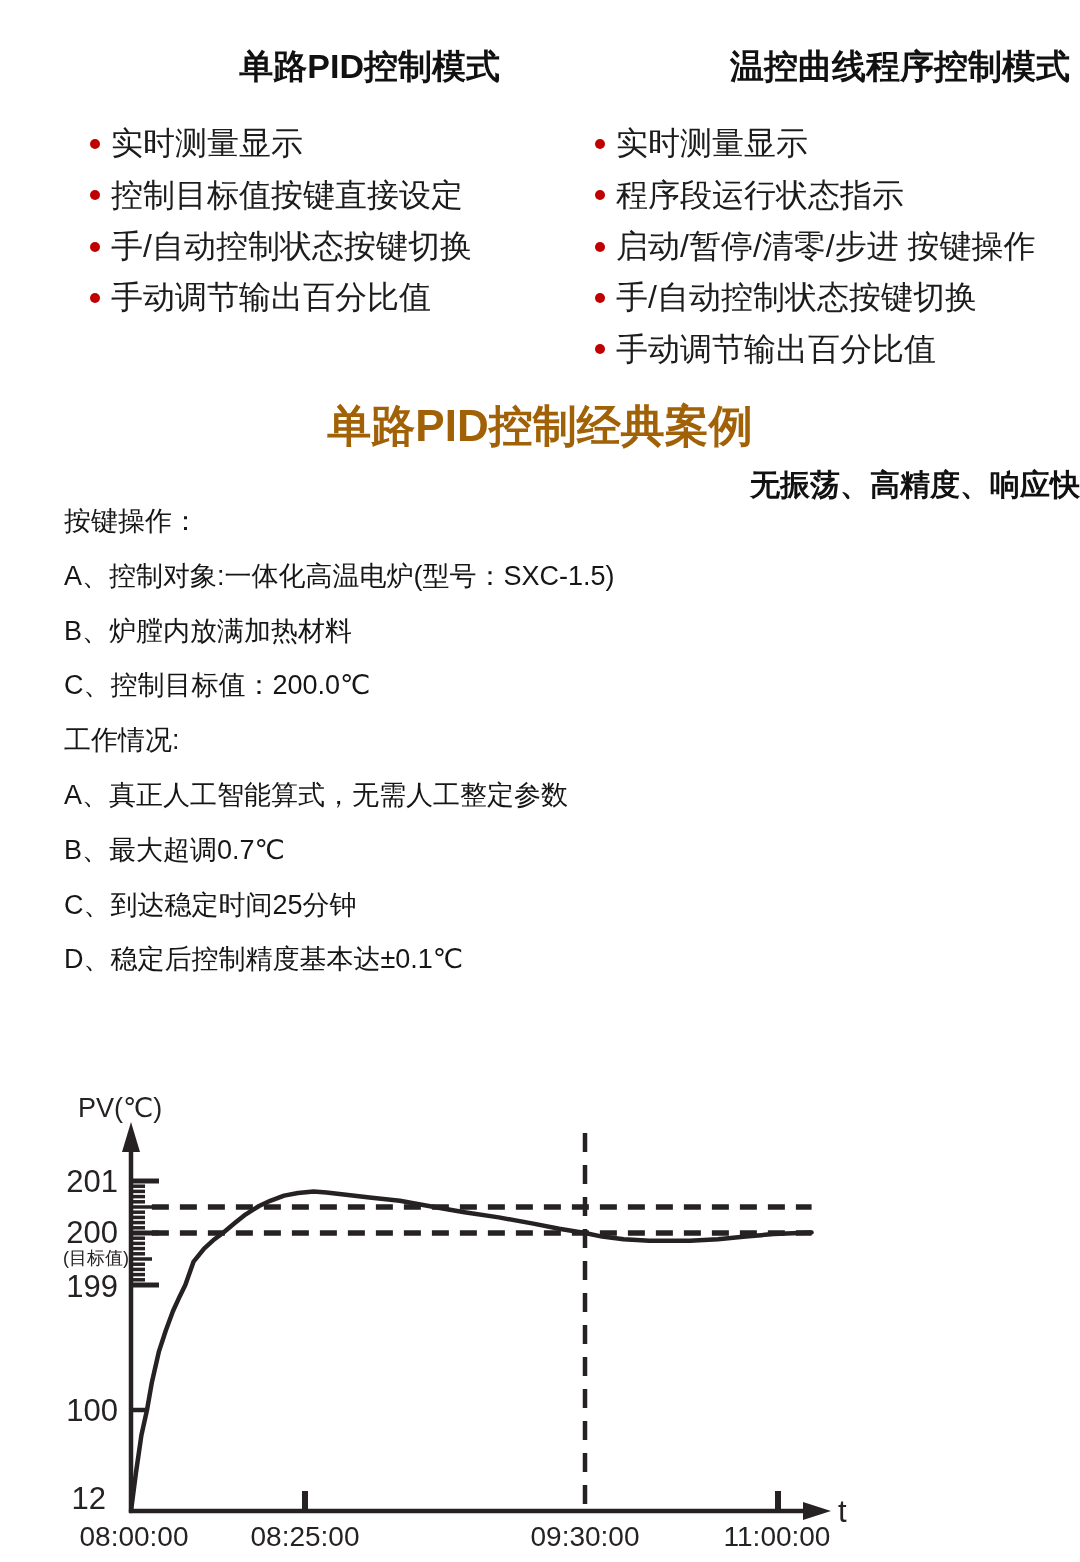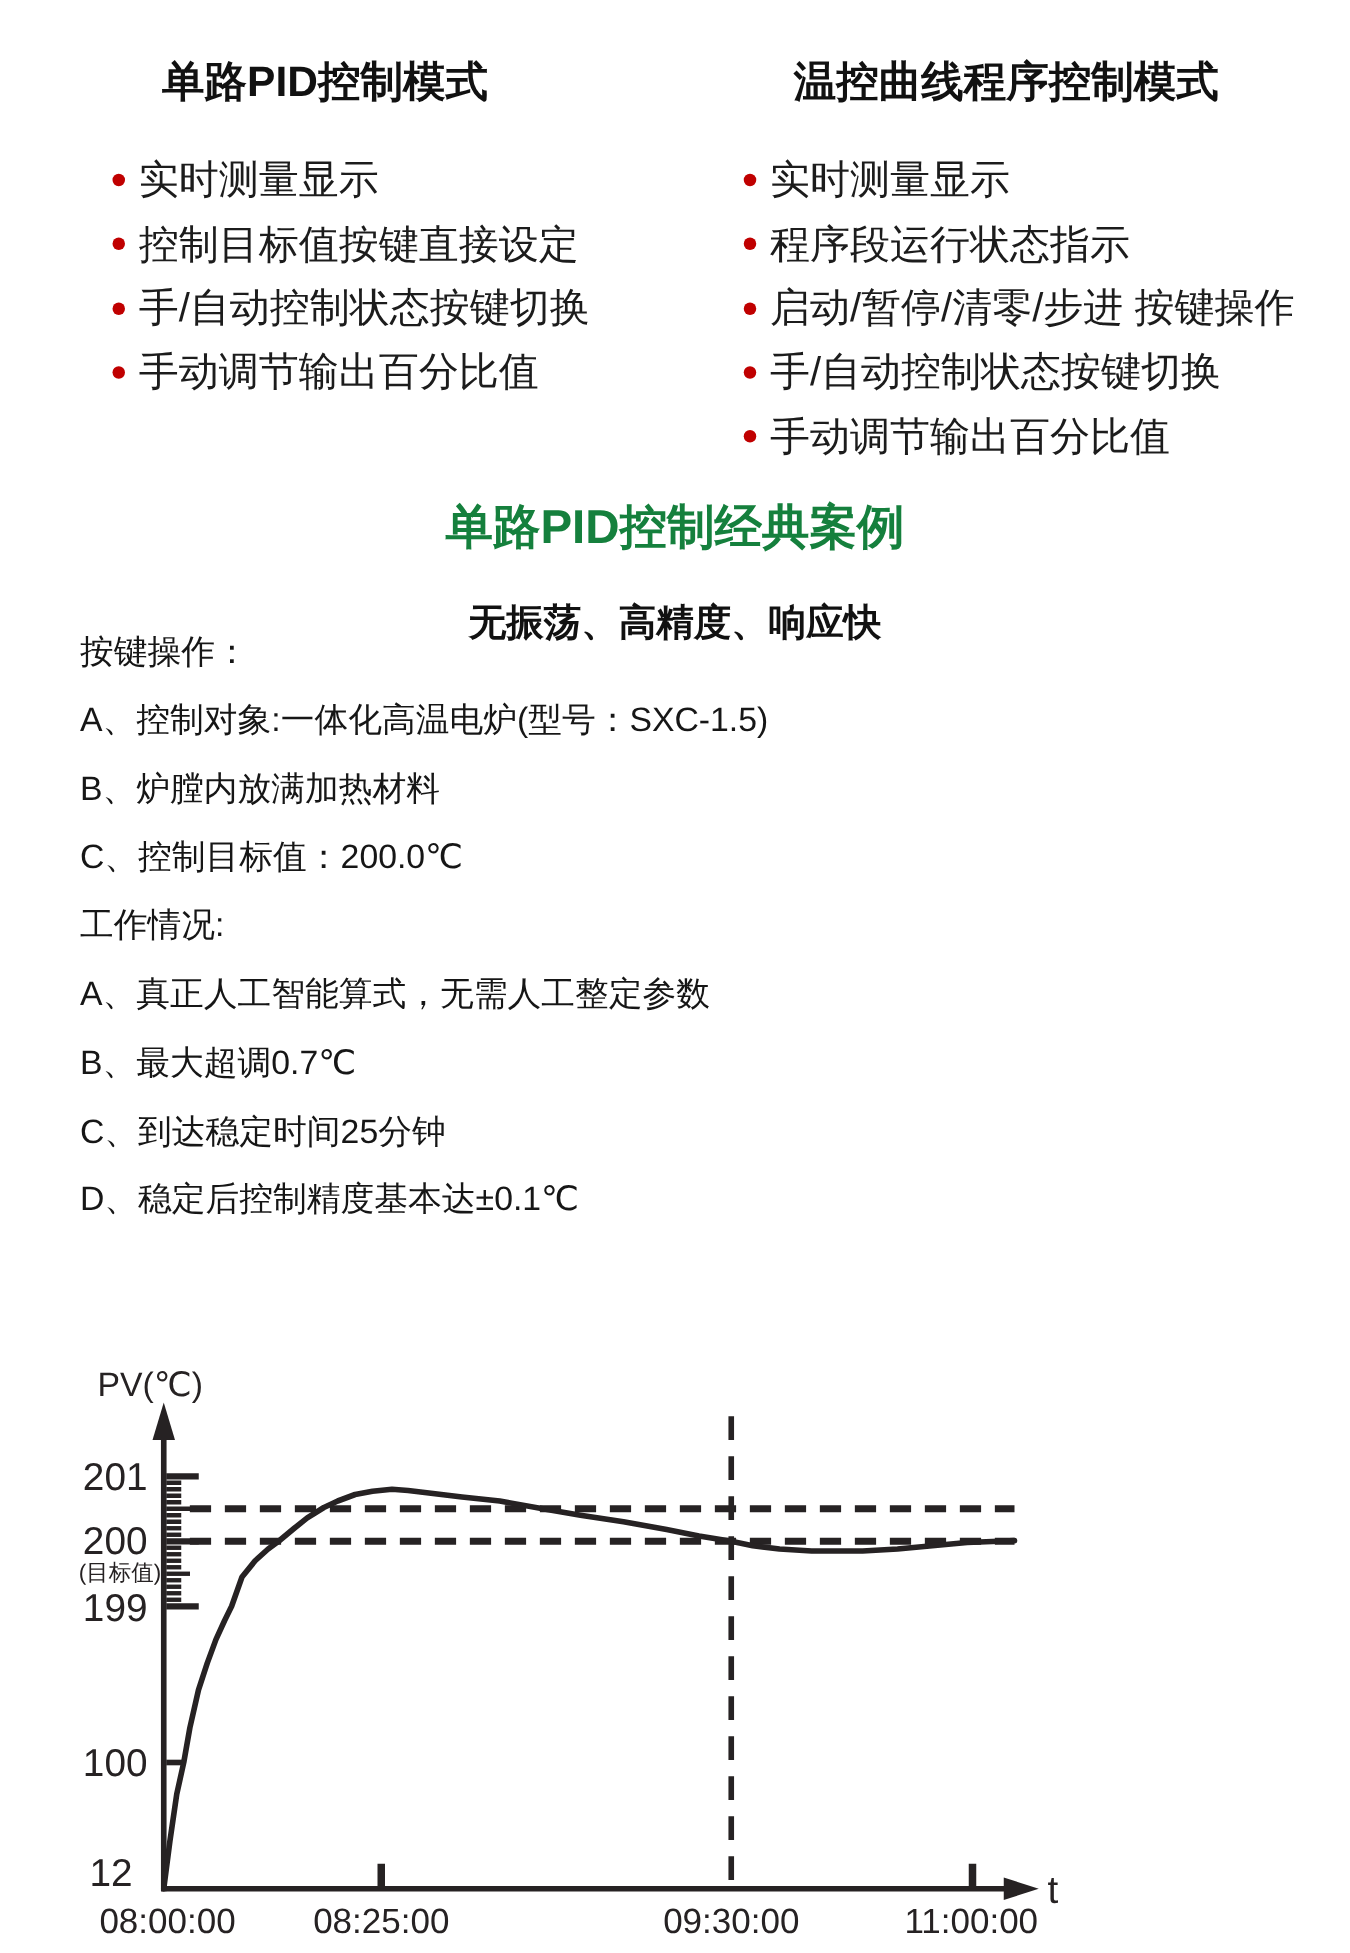--- a/index.html
+++ b/index.html
@@ -6,41 +6,41 @@
   .page{
     position:relative;width:1080px;height:1562px;background:#ffffff;
     font-family:"Liberation Sans","DejaVu Sans",sans-serif;
     color:#1b1b1b;overflow:hidden;
   }
   
   .panel{position:absolute;top:14px;}
   .panel-left{left:20px;width:480px;}
   .panel-right{left:540px;width:530px;}
   .panel-title{
-    font-size:34px;font-weight:700;line-height:48px;text-align:center;
+    font-size:34px;font-weight:700;line-height:48px;text-align:right;
     color:#111;white-space:nowrap;
   }
   ul.bullets{list-style:none;margin:3px 0 0 0;padding:0;}
   .panel-left ul.bullets{margin-left:70px;}
   .panel-right ul.bullets{margin-left:55px;}
   ul.bullets li{
     position:relative;font-size:32px;font-weight:500;line-height:51.3px;
     padding-left:21px;white-space:nowrap;color:#1c1c1c;
   }
   ul.bullets li::before{
     content:"";position:absolute;left:0;top:50%;margin-top:-5px;
     width:10px;height:10px;border-radius:50%;background:var(--bullet,#c00000);
   }
   
   .case-title{
     position:absolute;top:373px;left:0;width:1080px;text-align:center;
-    font-size:38px;font-weight:700;line-height:48px;color:#15803d;
+    font-size:44px;font-weight:700;line-height:48px;color:#a16207;
   }
   .case-subtitle{
-    position:absolute;top:449px;left:0;width:1080px;text-align:center;
+    position:absolute;top:435px;left:0;width:1080px;text-align:right;
     font-size:30px;font-weight:700;line-height:40px;color:#111;
   }
   .body-lines{
     position:absolute;left:64px;top:494px;width:980px;
     font-size:27px;font-weight:400;line-height:54.8px;color:#161616;
   }
   .body-lines div{white-space:nowrap;}
   
   .chart-wrap{position:absolute;left:0;top:1060px;width:1080px;height:502px;}
   .chart-wrap svg{display:block;}

